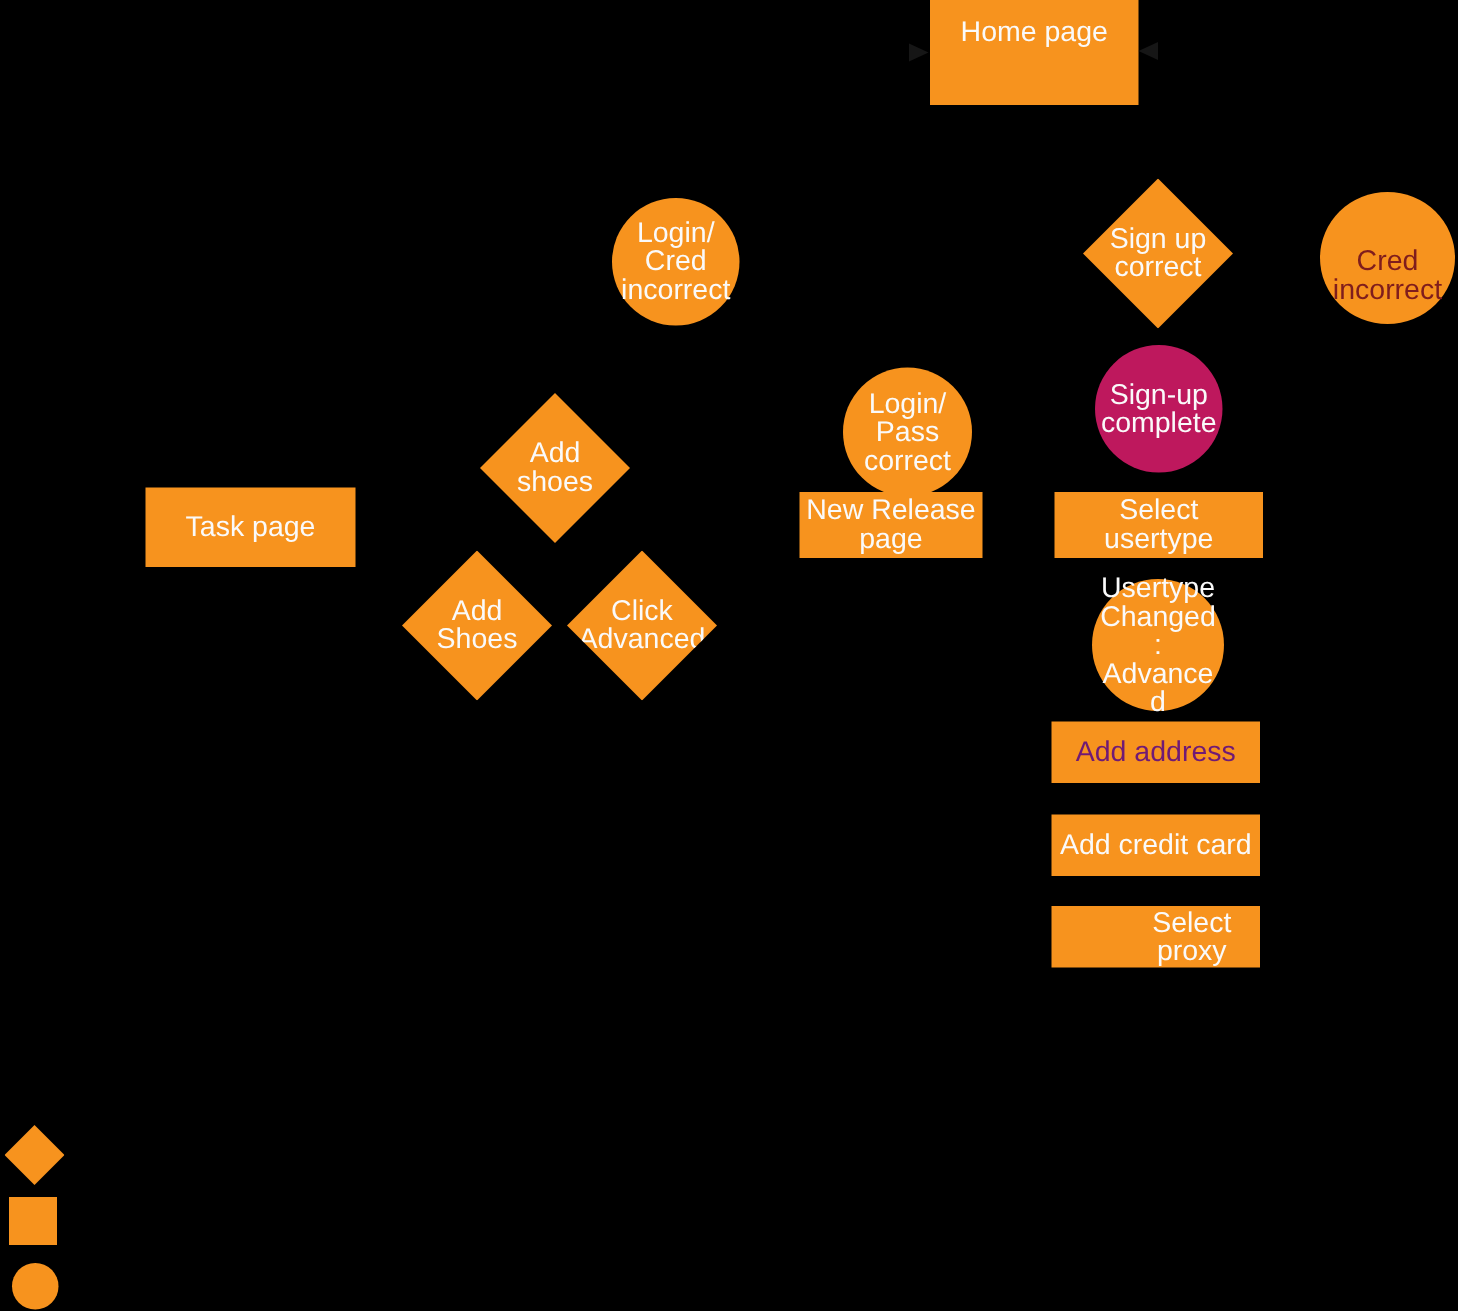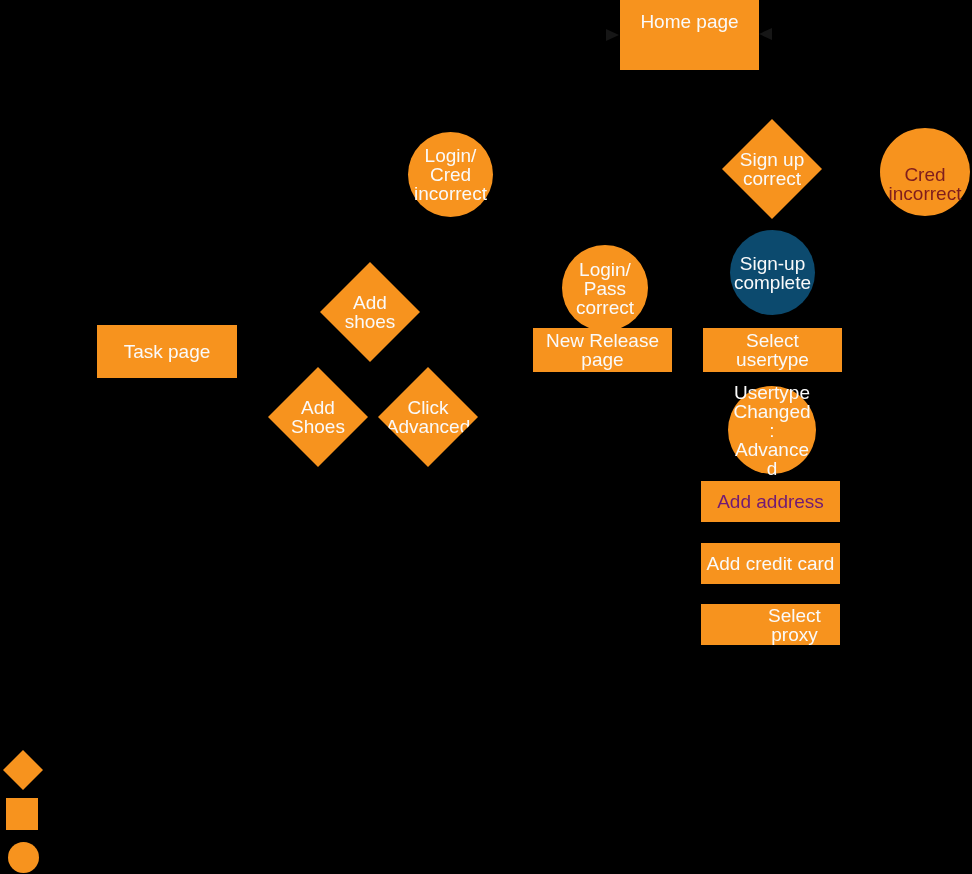--- a/index.html
+++ b/index.html
@@ -72,30 +72,30 @@
     </div>
     <div class="node diamond" style="left: 722px; top: 119px; width: 100px; height: 100px; background: rgb(247, 147, 30);">
       <div class="label" style="color: rgb(250, 250, 250);">Sign up correct</div>
     </div>
     <div class="node circle" style="left: 880px; top: 128px; width: 90px; height: 88px; background: rgb(247, 147, 30);">
       <div class="label" style="color: #7f1d1d; margin-top: 24px;">Cred incorrect</div>
     </div>
     <div class="node circle" style="left: 562px; top: 245px; width: 86px; height: 86px; background: rgb(247, 147, 30);">
       <div class="label" style="color: rgb(250, 250, 250);">Login/ Pass correct</div>
     </div>
-    <div class="node circle" style="left: 730px; top: 230px; width: 85px; height: 85px; background: #0c4a6e;">
+    <div class="node circle" style="left: 730px; top: 230px; width: 85px; height: 85px; background: #be185d;">
       <div class="label" style="color: rgb(250, 250, 250);">Sign-up complete</div>
     </div>
     <div class="node diamond" style="left: 320px; top: 262px; width: 100px; height: 100px; background: rgb(247, 147, 30);">
       <div class="label" style="color: rgb(250, 250, 250);">Add shoes</div>
     </div>
     <div class="node rect" style="left: 97px; top: 325px; width: 140px; height: 53px; background: rgb(247, 147, 30);">
       <div class="label" style="color: rgb(250, 250, 250);">Task page</div>
     </div>
-    <div class="node rect" style="left: 533px; top: 328px; width: 139px; height: 44px; background: rgb(247, 147, 30);">
+    <div class="node rect" style="left: 533px; top: 328px; width: 122px; height: 44px; background: rgb(247, 147, 30);">
       <div class="label" style="color: rgb(250, 250, 250);">New Release page</div>
     </div>
     <div class="node rect" style="left: 703px; top: 328px; width: 139px; height: 44px; background: rgb(247, 147, 30);">
       <div class="label" style="color: rgb(250, 250, 250);">Select usertype</div>
     </div>
     <div class="node diamond" style="left: 268px; top: 367px; width: 100px; height: 100px; background: rgb(247, 147, 30);">
       <div class="label" style="color: rgb(250, 250, 250);">Add Shoes</div>
     </div>
     <div class="node diamond" style="left: 378px; top: 367px; width: 100px; height: 100px; background: rgb(247, 147, 30);">
       <div class="label" style="color: rgb(250, 250, 250);">Click Advanced</div>

